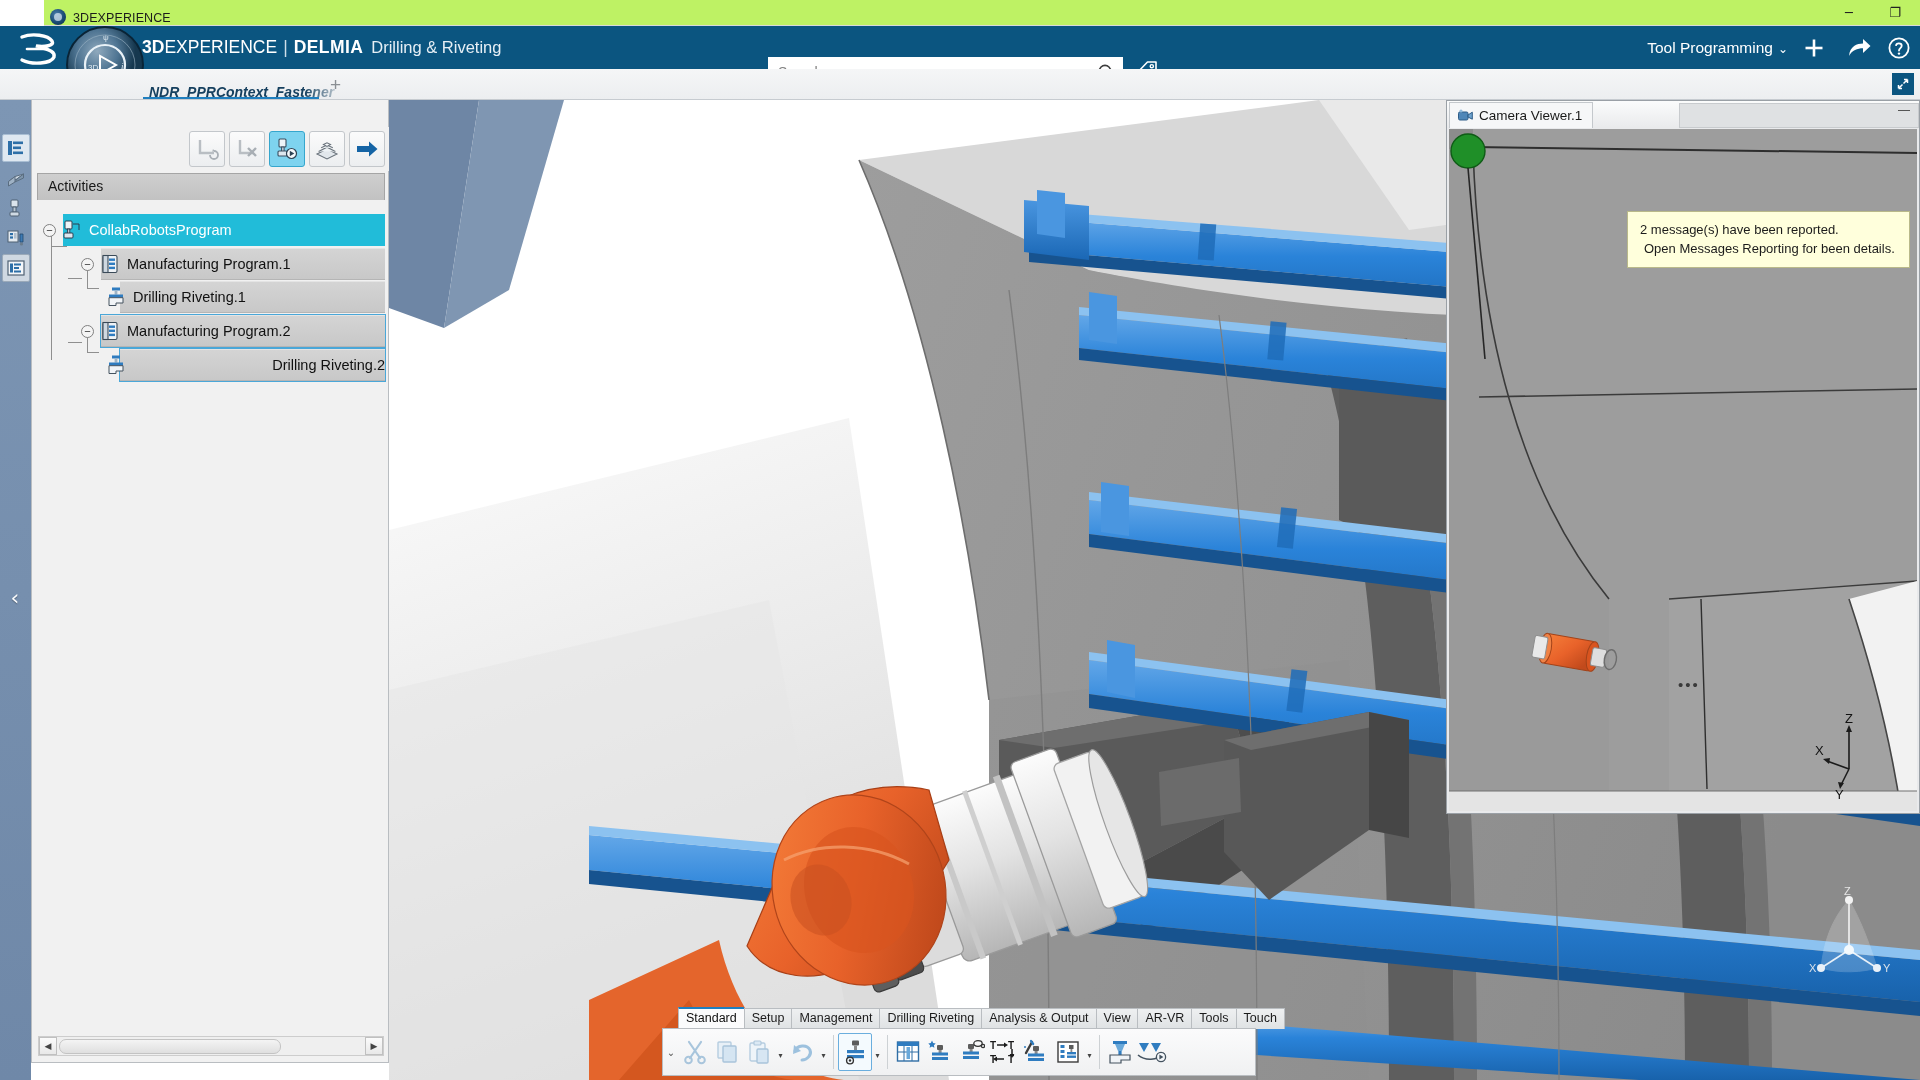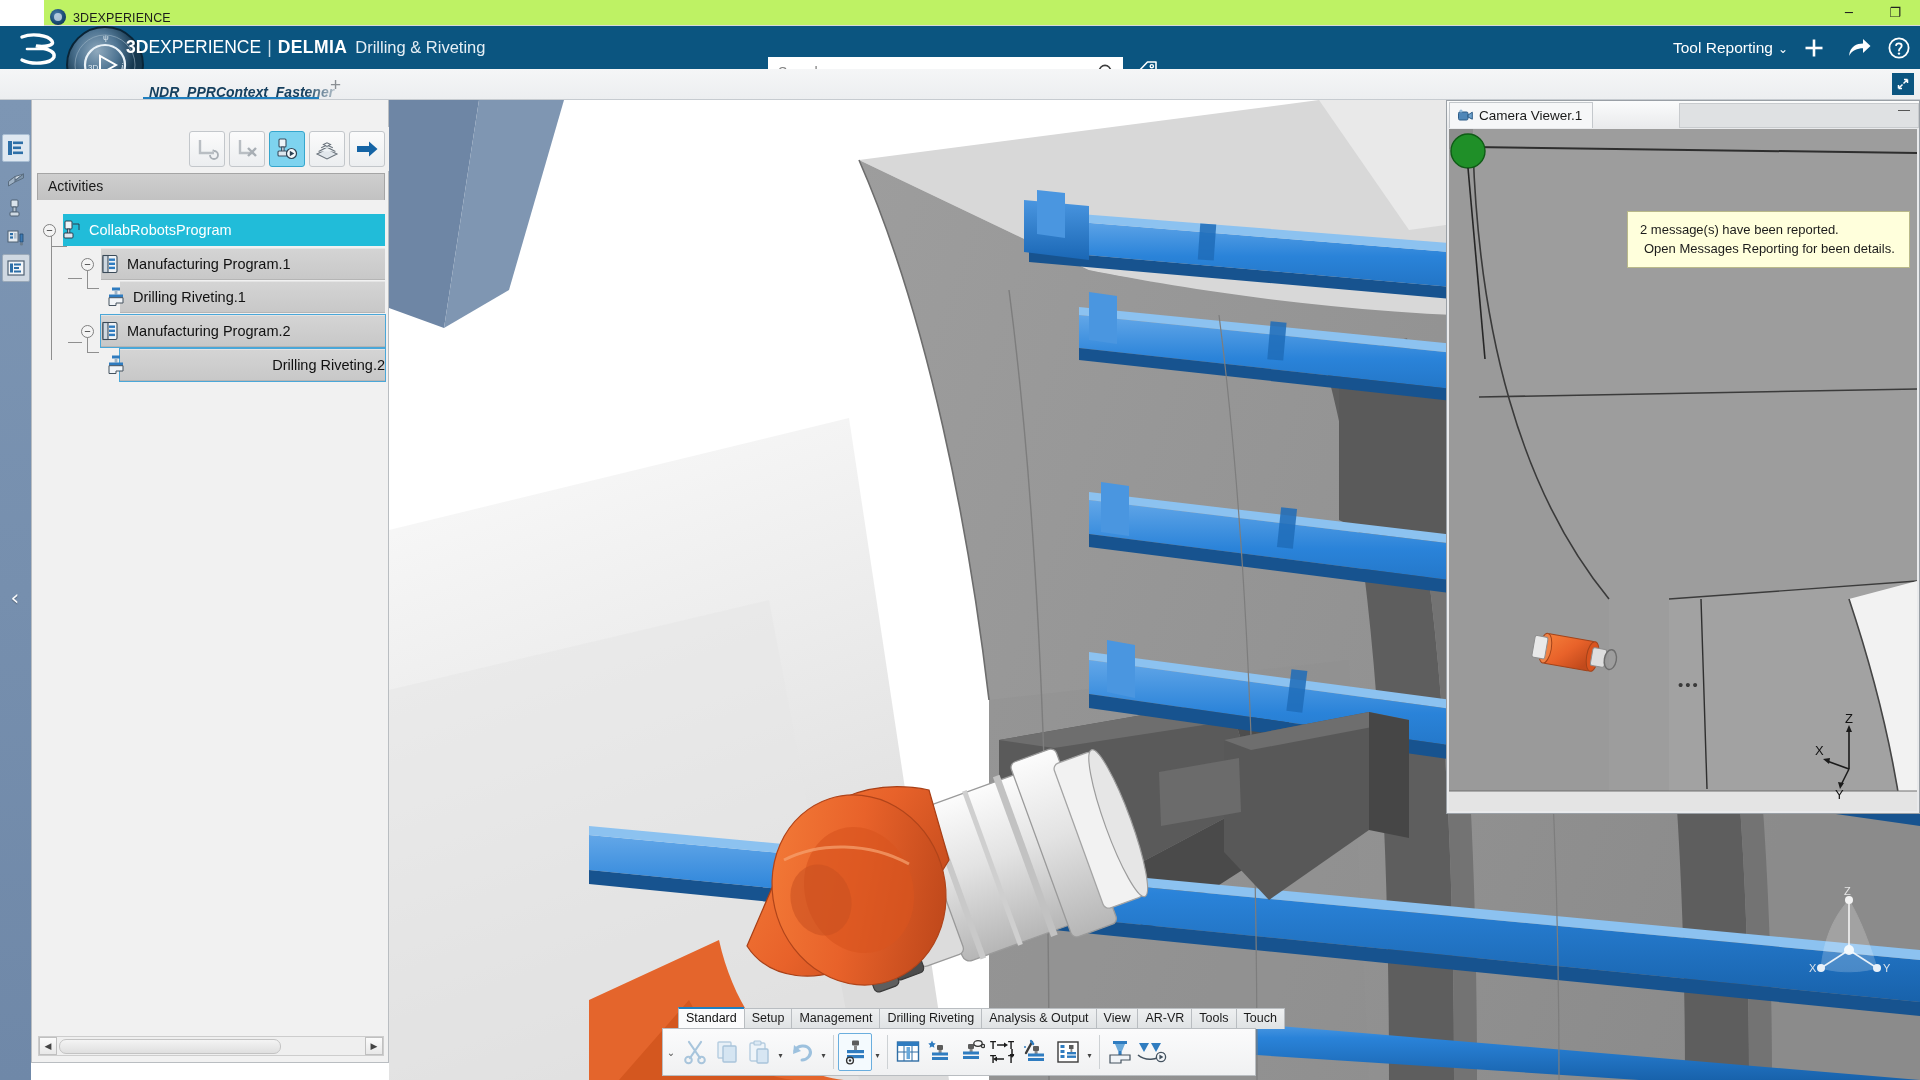--- a/index.html
+++ b/index.html
@@ -38,21 +38,21 @@
   .topbar {
     position: absolute; left: 0; top: 26px; width: 1920px; height: 43px;
     background: #0b5580;
   }
   .ds-logo {
     position: absolute; left: 14px; top: 3px; width: 50px; height: 38px;
     color: #fff; font-size: 30px; font-weight: bold; font-style: italic;
     font-family: "Liberation Serif", serif; line-height: 38px; letter-spacing: -2px;
   }
   .brand-text {
-    position: absolute; left: 126px; top: 0; height: 43px;
+    position: absolute; left: 142px; top: 0; height: 43px;
     line-height: 43px; font-size: 17.5px; color: #fff; white-space: nowrap;
   }
   .brand-text .b1 { font-weight: bold; }
   .brand-text .b2 { font-weight: normal; }
   .brand-text .sep { margin: 0 6px; font-weight: 300; color: #cfdfe9; }
   .brand-text .b3 { font-weight: bold; letter-spacing: .4px; }
   .brand-text .b4 { font-weight: normal; color: #e6eff5; margin-left: 8px; font-size: 16.5px; }
 
   .searchwrap {
     position: absolute; left: 768px; top: 31px; width: 355px; height: 30px;
@@ -306,21 +306,21 @@
     </div>
 
     <div class="tag-ico">
       <svg width="26" height="26" viewBox="0 0 26 26">
         <path d="M14.5 3 L23 3 L23 11.5 L10.5 23.5 L2.5 15.5 Z" fill="none" stroke="#ffffff" stroke-width="1.6" stroke-linejoin="round"></path>
         <circle cx="18.8" cy="7.2" r="1.6" fill="none" stroke="#ffffff" stroke-width="1.4"></circle>
       </svg>
     </div>
 
     <div class="toolmgmt">
-      <span>Tool Reporting</span><span class="chev">⌄</span>
+      <span>Tool Programming</span><span class="chev">⌄</span>
     </div>
 
     <div class="hdr-icon hdr-plus">
       <svg width="24" height="24" viewBox="0 0 24 24">
         <line x1="12" y1="3.5" x2="12" y2="20.5" stroke="#fff" stroke-width="2.6"></line>
         <line x1="3.5" y1="12" x2="20.5" y2="12" stroke="#fff" stroke-width="2.6"></line>
       </svg>
     </div>
     <div class="hdr-icon hdr-share">
       <svg width="25" height="22" viewBox="0 0 25 22">

